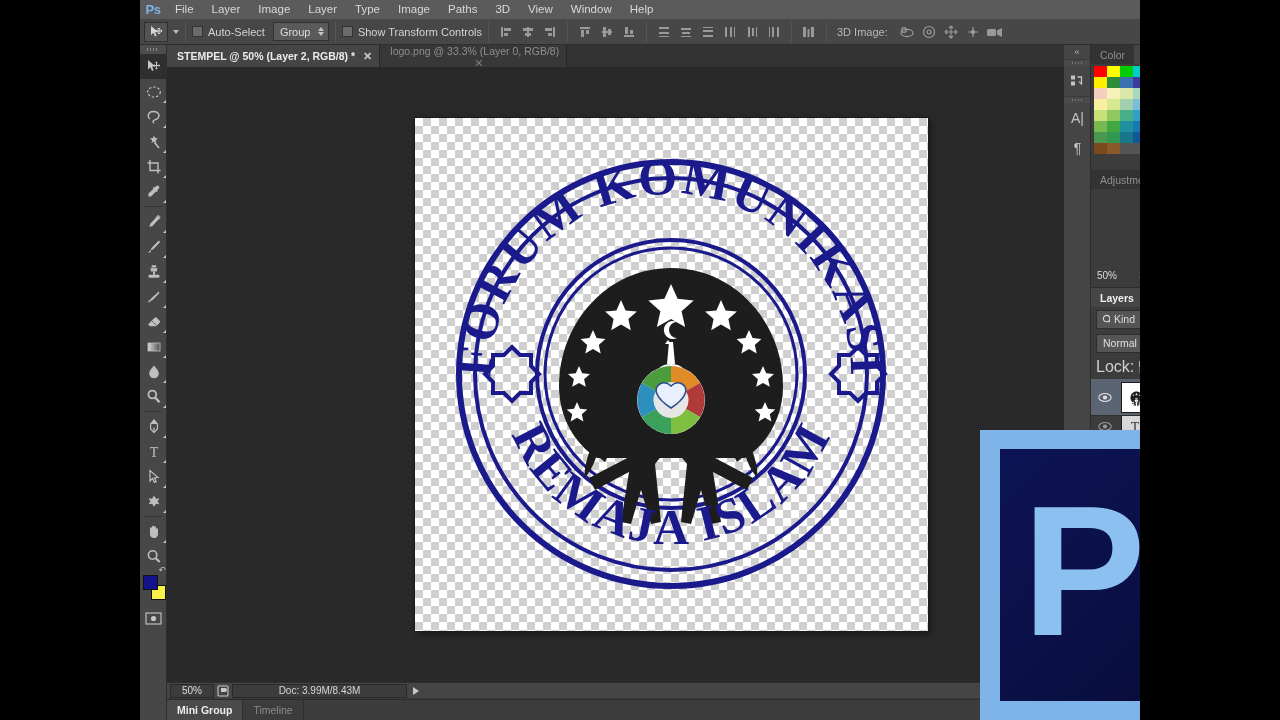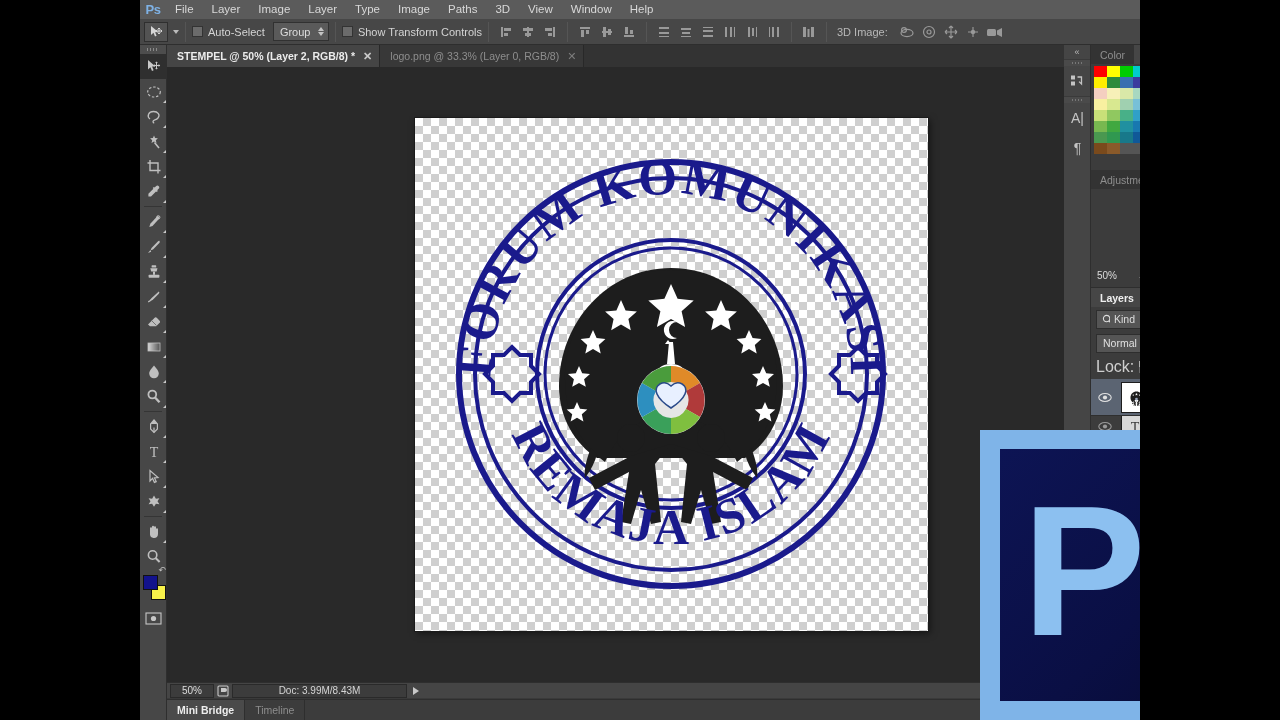--- a/index.html
+++ b/index.html
@@ -69,21 +69,21 @@
   #fg-color { position:absolute; left:3px; top:2px; width:15px; height:15px; border:1px solid #111; }
   #bg-color { position:absolute; left:11px; top:12px; width:15px; height:15px; border:1px solid #111; }
   #swap-ico { position:absolute; right:1px; top:-8px; font-size:9px; color:#c0c0c0; }
   #qmask { width:27px; height:22px; display:flex; align-items:center; justify-content:center; }
 
   
   #tabbar { position:absolute; left:27px; top:45px; width:897px; height:22px; background:#333333; display:flex; }
   .doctab { height:22px; display:flex; align-items:center; padding:0 7px 0 10px;
             font-size:10.5px; border-right:1px solid #282828; }
   .doctab.active { background:#454545; color:#ececec; font-weight:bold; }
-  .doctab.inactive { background:#383838; color:#8e8e8e; }
+  .doctab.inactive { background:#383838; color:#8e8e8e;flex-direction:column; }
   .doctab .x { margin-left:8px; font-size:11px; opacity:.8; }
 
   
   #canvasarea { position:absolute; left:27px; top:67px; width:897px; height:615px; background:#292929; }
   #docwin { position:absolute; left:248px; top:51px; width:513px; height:513px;
             box-shadow:0 0 0 1px #1a1a1a, 2px 2px 7px rgba(0,0,0,.55); }
   #checker { position:absolute; inset:0;
     background-color:#ffffff;
     background-image:
       linear-gradient(45deg,#cfcfcf 25%,transparent 25%,transparent 75%,#cfcfcf 75%),
@@ -640,21 +640,21 @@
       <svg width="12" height="12">
           <rect x="1" y="1" width="10" height="10" rx="1" fill="none" stroke="#c9c9c9" stroke-width="1.1"></rect>
           <path d="M4 3 h4 a2 2 0 0 1 0 4 H4z" fill="#c9c9c9"></path>
         </svg>
     </div>
     <div class="sb-doc">Doc: 3.99M/8.43M</div>
     <div class="sb-arrow"></div>
   </div>
 
   <div id="bottomtabs">
-    <div class="btab active">Mini Bridge</div>
+    <div class="btab active">Mini Group</div>
     <div class="btab inactive">Timeline</div>
   </div>
 
   <div id="iconrail">
     <div id="rail-collapse">«</div>
     <div class="rail-grp">
       <div class="rail-bar"></div>
       <div class="rail-ico">
         <svg width="15" height="15">
             <rect x="1" y="1.5" width="4" height="4" fill="#c4c4c4"></rect>

